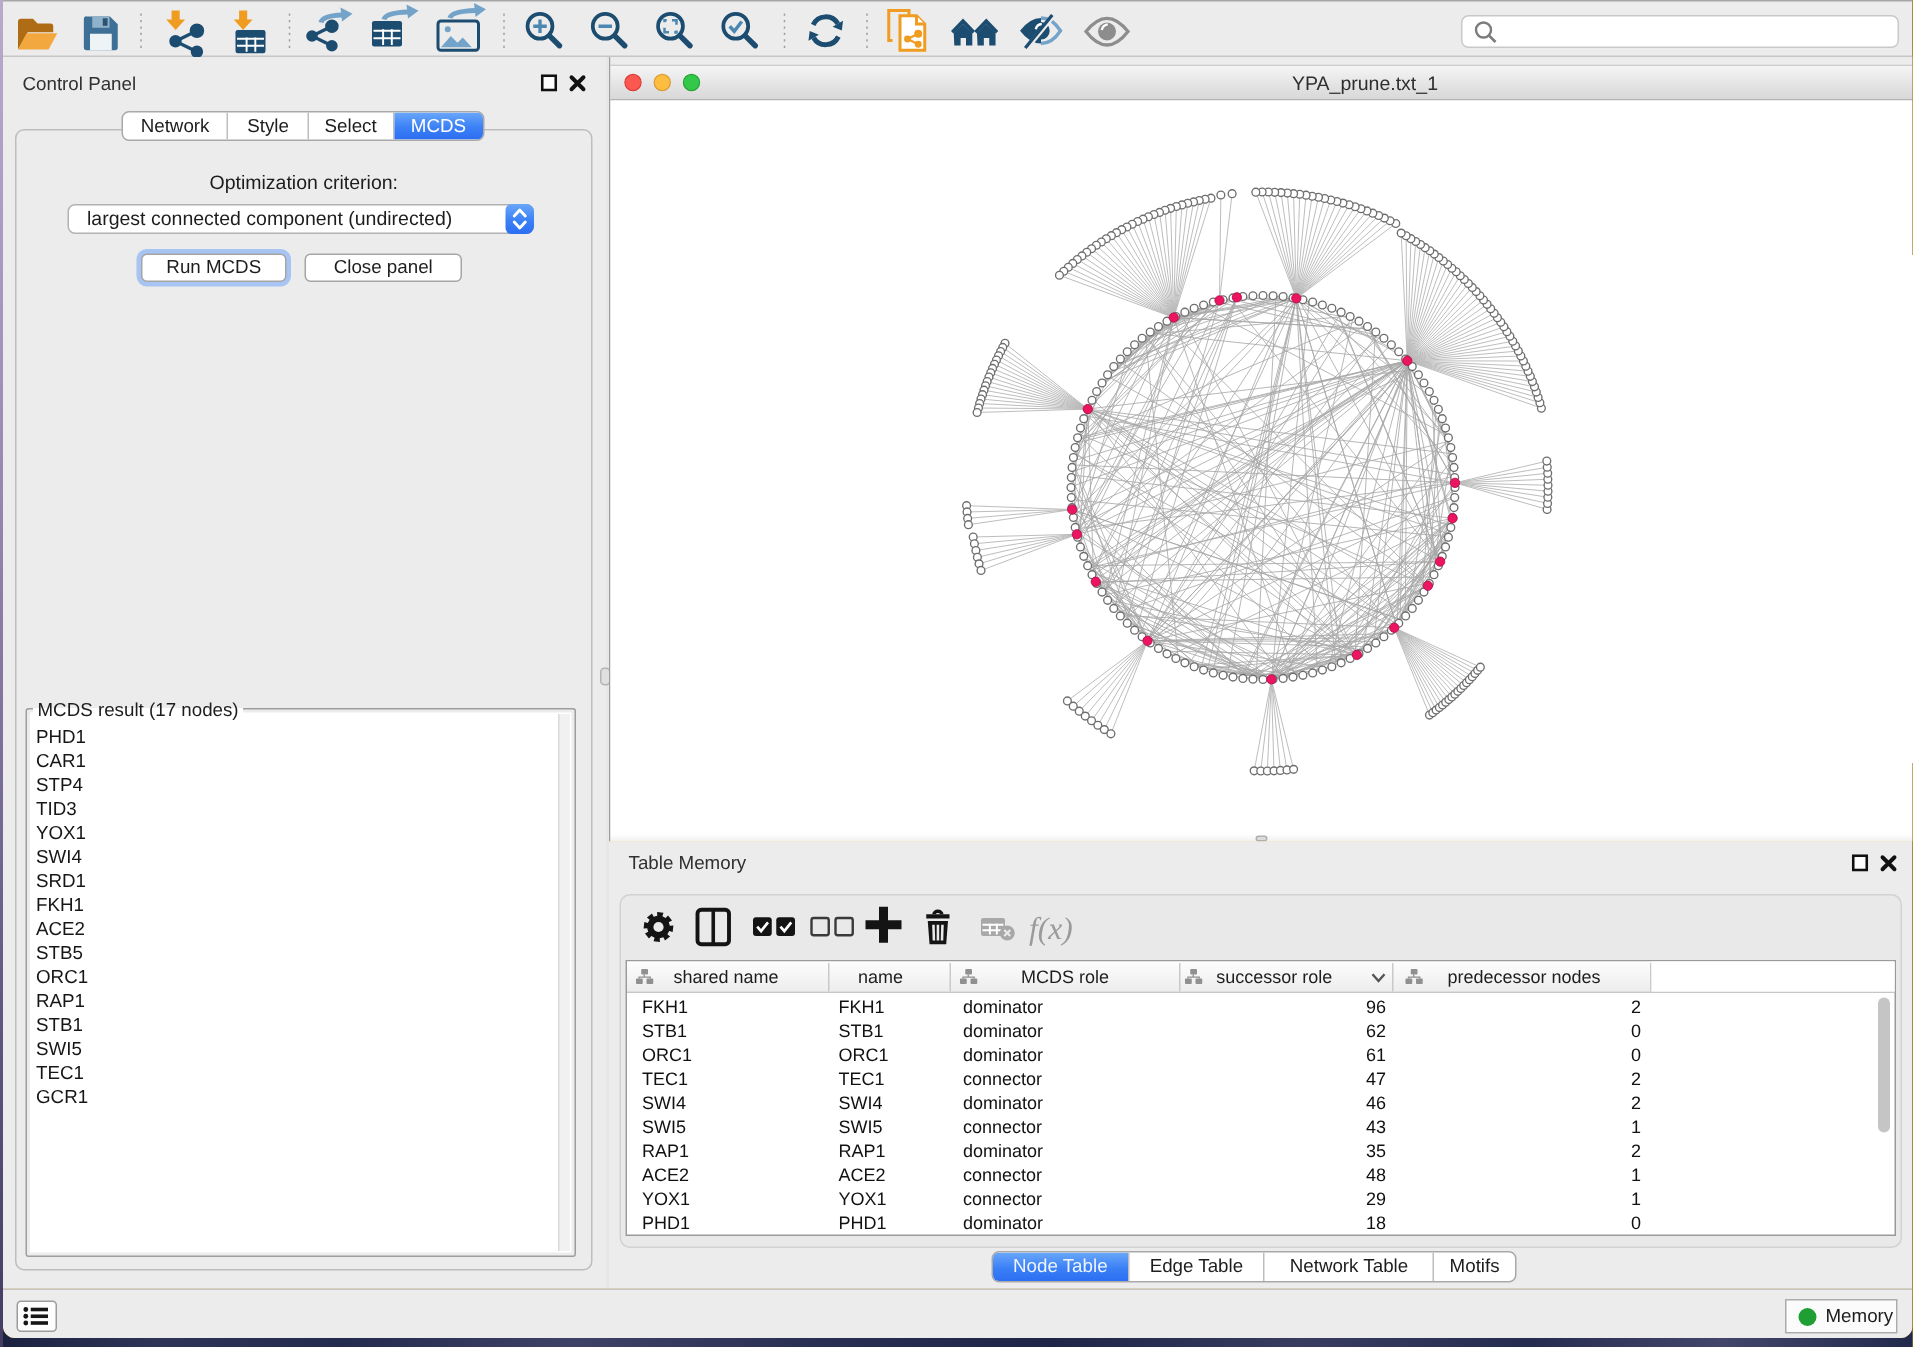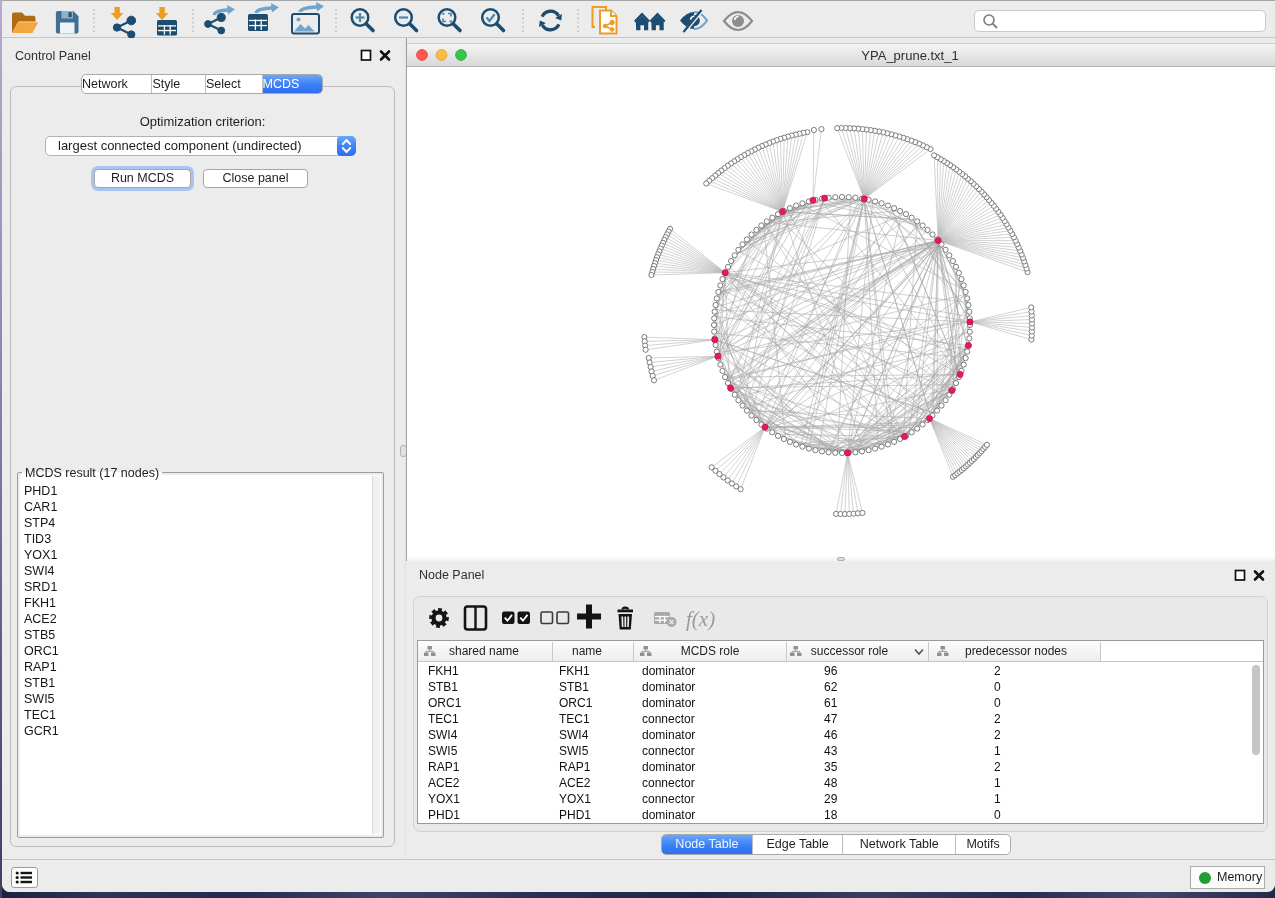--- a/index.html
+++ b/index.html
@@ -7,21 +7,21 @@
 #lwall{position:absolute;left:0;top:0;width:2px;height:898px;background:linear-gradient(180deg,#b6aacd 0%,#a195bd 25%,#8a7da8 45%,#6f6390 65%,#554b76 85%,#453c63 100%)}
 #win{position:absolute;left:2px;top:0;width:1273px;height:892px;background:#eab308;border-radius:0 0 8px 8px;overflow:hidden}
 #all{position:absolute;left:-2px;top:0;width:1275px;height:892px}
 #toolbar{position:absolute;left:0;top:0;width:1275px;height:38px;background:#ececec;border-top:1px solid #a6a6a6;border-bottom:1px solid #c6c6c6}
 #search{position:absolute;left:974px;top:9px;width:292px;height:22px;background:#fff;border:1px solid #c9c9c9;border-radius:5px}
 #vsplit{position:absolute;left:404px;top:38px;width:2px;height:821px;background:#e7e7e7}
 #vhandle{position:absolute;left:400px;top:445px;width:7px;height:12px;background:#e0e0e0;border:1px solid #b4b4b4;border-radius:3px}
 .ptitle{position:absolute;font-size:12.5px;color:#303030}
 #pane{position:absolute;left:10px;top:48px;width:385px;height:761px;border:1px solid #bdbdbd;border-radius:6px;background:#ececec}
 #tabs{position:absolute;left:81px;top:36px;width:242px;height:20px;display:flex;background:#fff;border:1px solid #a9a9a9;border-radius:5px;overflow:hidden}
-#tabs div{font-size:12.5px;color:#1d1d1d;line-height:18px;border-right:1px solid #bdbdbd}
+#tabs div{font-size:12.5px;color:#1d1d1d;text-align:center;line-height:18px;border-right:1px solid #bdbdbd}
 #tabs div:last-child{border-right:none;background:linear-gradient(180deg,#6aa7f9 0%,#3b80f6 55%,#2d6ef2 100%);color:#fff}
 #optlabel{position:absolute;left:10px;top:76px;width:385px;text-align:center;font-size:13px;color:#1d1d1d}
 #combo{position:absolute;left:45px;top:98px;width:311px;height:20px;background:#fff;border:1px solid #b2b2b2;border-radius:5px;font-size:13px;color:#1d1d1d;line-height:18px;padding-left:12px}
 #spin{position:absolute;left:337px;top:98px;width:19px;height:20px;border-radius:4px 5px 5px 4px;background:linear-gradient(180deg,#6aa7f9 0%,#3b80f6 55%,#2d6ef2 100%)}
 .btn{position:absolute;height:19px;background:#fff;border:1px solid #a5a5a5;border-radius:4px;font-size:12.5px;color:#1d1d1d;text-align:center;line-height:17px}
 #runbtn{left:94px;top:131px;width:97px;box-shadow:0 0 0 3px rgba(111,164,250,0.55)}
 #closebtn{left:203px;top:131px;width:105px}
 #fieldset{position:absolute;left:17px;top:434px;width:367px;height:366px;border:1px solid #9d9d9d;border-radius:2px}
 #legend{position:absolute;left:22px;top:428px;background:linear-gradient(180deg,#ececec 0%,#ececec 45%,#ffffff 45%,#ffffff 100%);padding:0 3px;font-size:12.5px;color:#1d1d1d;z-index:3}
 #mlist{position:absolute;left:20px;top:437px;padding-top:8px;width:361px;height:360px;background:#fff;font-size:12.5px;color:#161616}
@@ -35,21 +35,21 @@
 #hsplit{position:absolute;left:0;top:518px;width:869px;height:5px;background:linear-gradient(180deg,#ffffff,#f0f0f0)}
 #hhandle{position:absolute;left:430px;top:0.5px;width:8px;height:4px;background:#dcdcdc;border:1px solid #b0b0b0;border-radius:2px}
 #tablepanel{position:absolute;left:406px;top:561px;width:869px;height:298px;background:#ececec}
 #tcontainer{position:absolute;left:7px;top:35px;width:855px;height:236px;background:#e9e9e9;border:1px solid #d2d2d2;border-radius:7px}
 #ttable{position:absolute;left:417px;top:640px;width:847px;height:184px;background:#fff;border:1px solid #9a9a9a}
 #thead{position:absolute;left:0;top:0;width:845px;height:21px;background:linear-gradient(180deg,#fdfdfd,#ededed);border-bottom:1px solid #c6c6c6}
 .hsep{position:absolute;top:1px;width:1px;height:19px;background:#c9c9c9}
 .hlab{position:absolute;top:0;height:21px;line-height:21px;font-size:12px;color:#1e1e1e;text-align:center}
 .trow{position:absolute;left:1px;width:830px;height:16px}
 .trow span{position:absolute;font-size:12px;color:#111;line-height:16px;white-space:pre}
-.rnum{width:100px;}
+.rnum{width:100px;text-align:right}
 #tscroll{position:absolute;left:834px;top:24px;width:8px;height:90px;background:#c5c5c5;border-radius:4px}
 #btabs{position:absolute;left:661px;top:834px;width:350px;height:21px;display:flex;background:#fff;border:1px solid #a9a9a9;border-radius:5px;overflow:hidden}
 #btabs div{font-size:12.5px;color:#1d1d1d;text-align:center;line-height:19px;border-right:1px solid #bdbdbd}
 #btabs div:last-child{border-right:none}
 #btabs div:first-child{background:linear-gradient(180deg,#6aa7f9 0%,#3b80f6 55%,#2d6ef2 100%);color:#eef4fe}
 #statusbar{position:absolute;left:0;top:859px;width:1275px;height:33px;background:#ececec;border-top:1px solid #c3c3c3}
 #listbtn{position:absolute;left:11px;top:7px;width:27px;height:21px;background:#fdfdfd;border:1px solid #9c9c9c;border-radius:3px}
 #membtn{position:absolute;left:1190px;top:6px;width:75px;height:23px;background:#fbfbfb;border:1px solid #ababab;font-size:12.5px;color:#1c1c1c;line-height:21px}
 #memdot{position:absolute;left:8px;top:5px;width:12px;height:12px;border-radius:50%;background:#1e9e33}
 </style></head>
@@ -1014,21 +1014,21 @@
               <circle cx="497.6" cy="369.6" r="3.1"></circle>
               <circle cx="323.5" cy="320.8" r="3.1"></circle>
             </g>
           </svg>
         </div>
 <div id="hsplit">
           <div id="hhandle"></div>
         </div>
 </div>
 <div id="tablepanel">
-<div class="ptitle" style="left:13px;top:7px;position:absolute">Node Panel</div>
+<div class="ptitle" style="left:13px;top:7px;position:absolute">Table Memory</div>
 <svg width="32" height="14" viewBox="0 0 32 14" style="position:absolute;left:828px;top:8px">
           <rect x="1.5" y="1.5" width="9" height="9.5" fill="#fff" stroke="#111" stroke-width="1.7"></rect>
           <path d="M21,2.5 l8,8 M29,2.5 l-8,8" stroke="#111" stroke-width="2.6" stroke-linecap="round"></path>
         </svg>
 <div id="tcontainer">
           <svg width="855" height="44" viewBox="0 0 855 44" style="position:absolute;left:0;top:0">
             <path d="M24.04,11.05 L28.30,11.56 L27.59,13.85 L29.76,15.08 L31.36,13.28 L34.01,16.66 L31.88,17.78 L32.56,20.18 L34.95,20.04 L34.44,24.30 L32.15,23.59 L30.92,25.76 L32.72,27.36 L29.34,30.01 L28.22,27.88 L25.82,28.56 L25.96,30.95 L21.70,30.44 L22.41,28.15 L20.24,26.92 L18.64,28.72 L15.99,25.34 L18.12,24.22 L17.44,21.82 L15.05,21.96 L15.56,17.70 L17.85,18.41 L19.08,16.24 L17.28,14.64 L20.66,11.99 L21.78,14.12 L24.18,13.44 Z" fill="#141414"></path>
             <circle cx="25" cy="21" r="3.4" fill="#e9e9e9"></circle>
             <rect x="51" y="9.5" width="21" height="23" rx="2.5" fill="none" stroke="#141414" stroke-width="2.6"></rect>
             <line x1="61.5" y1="10" x2="61.5" y2="32" stroke="#141414" stroke-width="2.4"></line>

